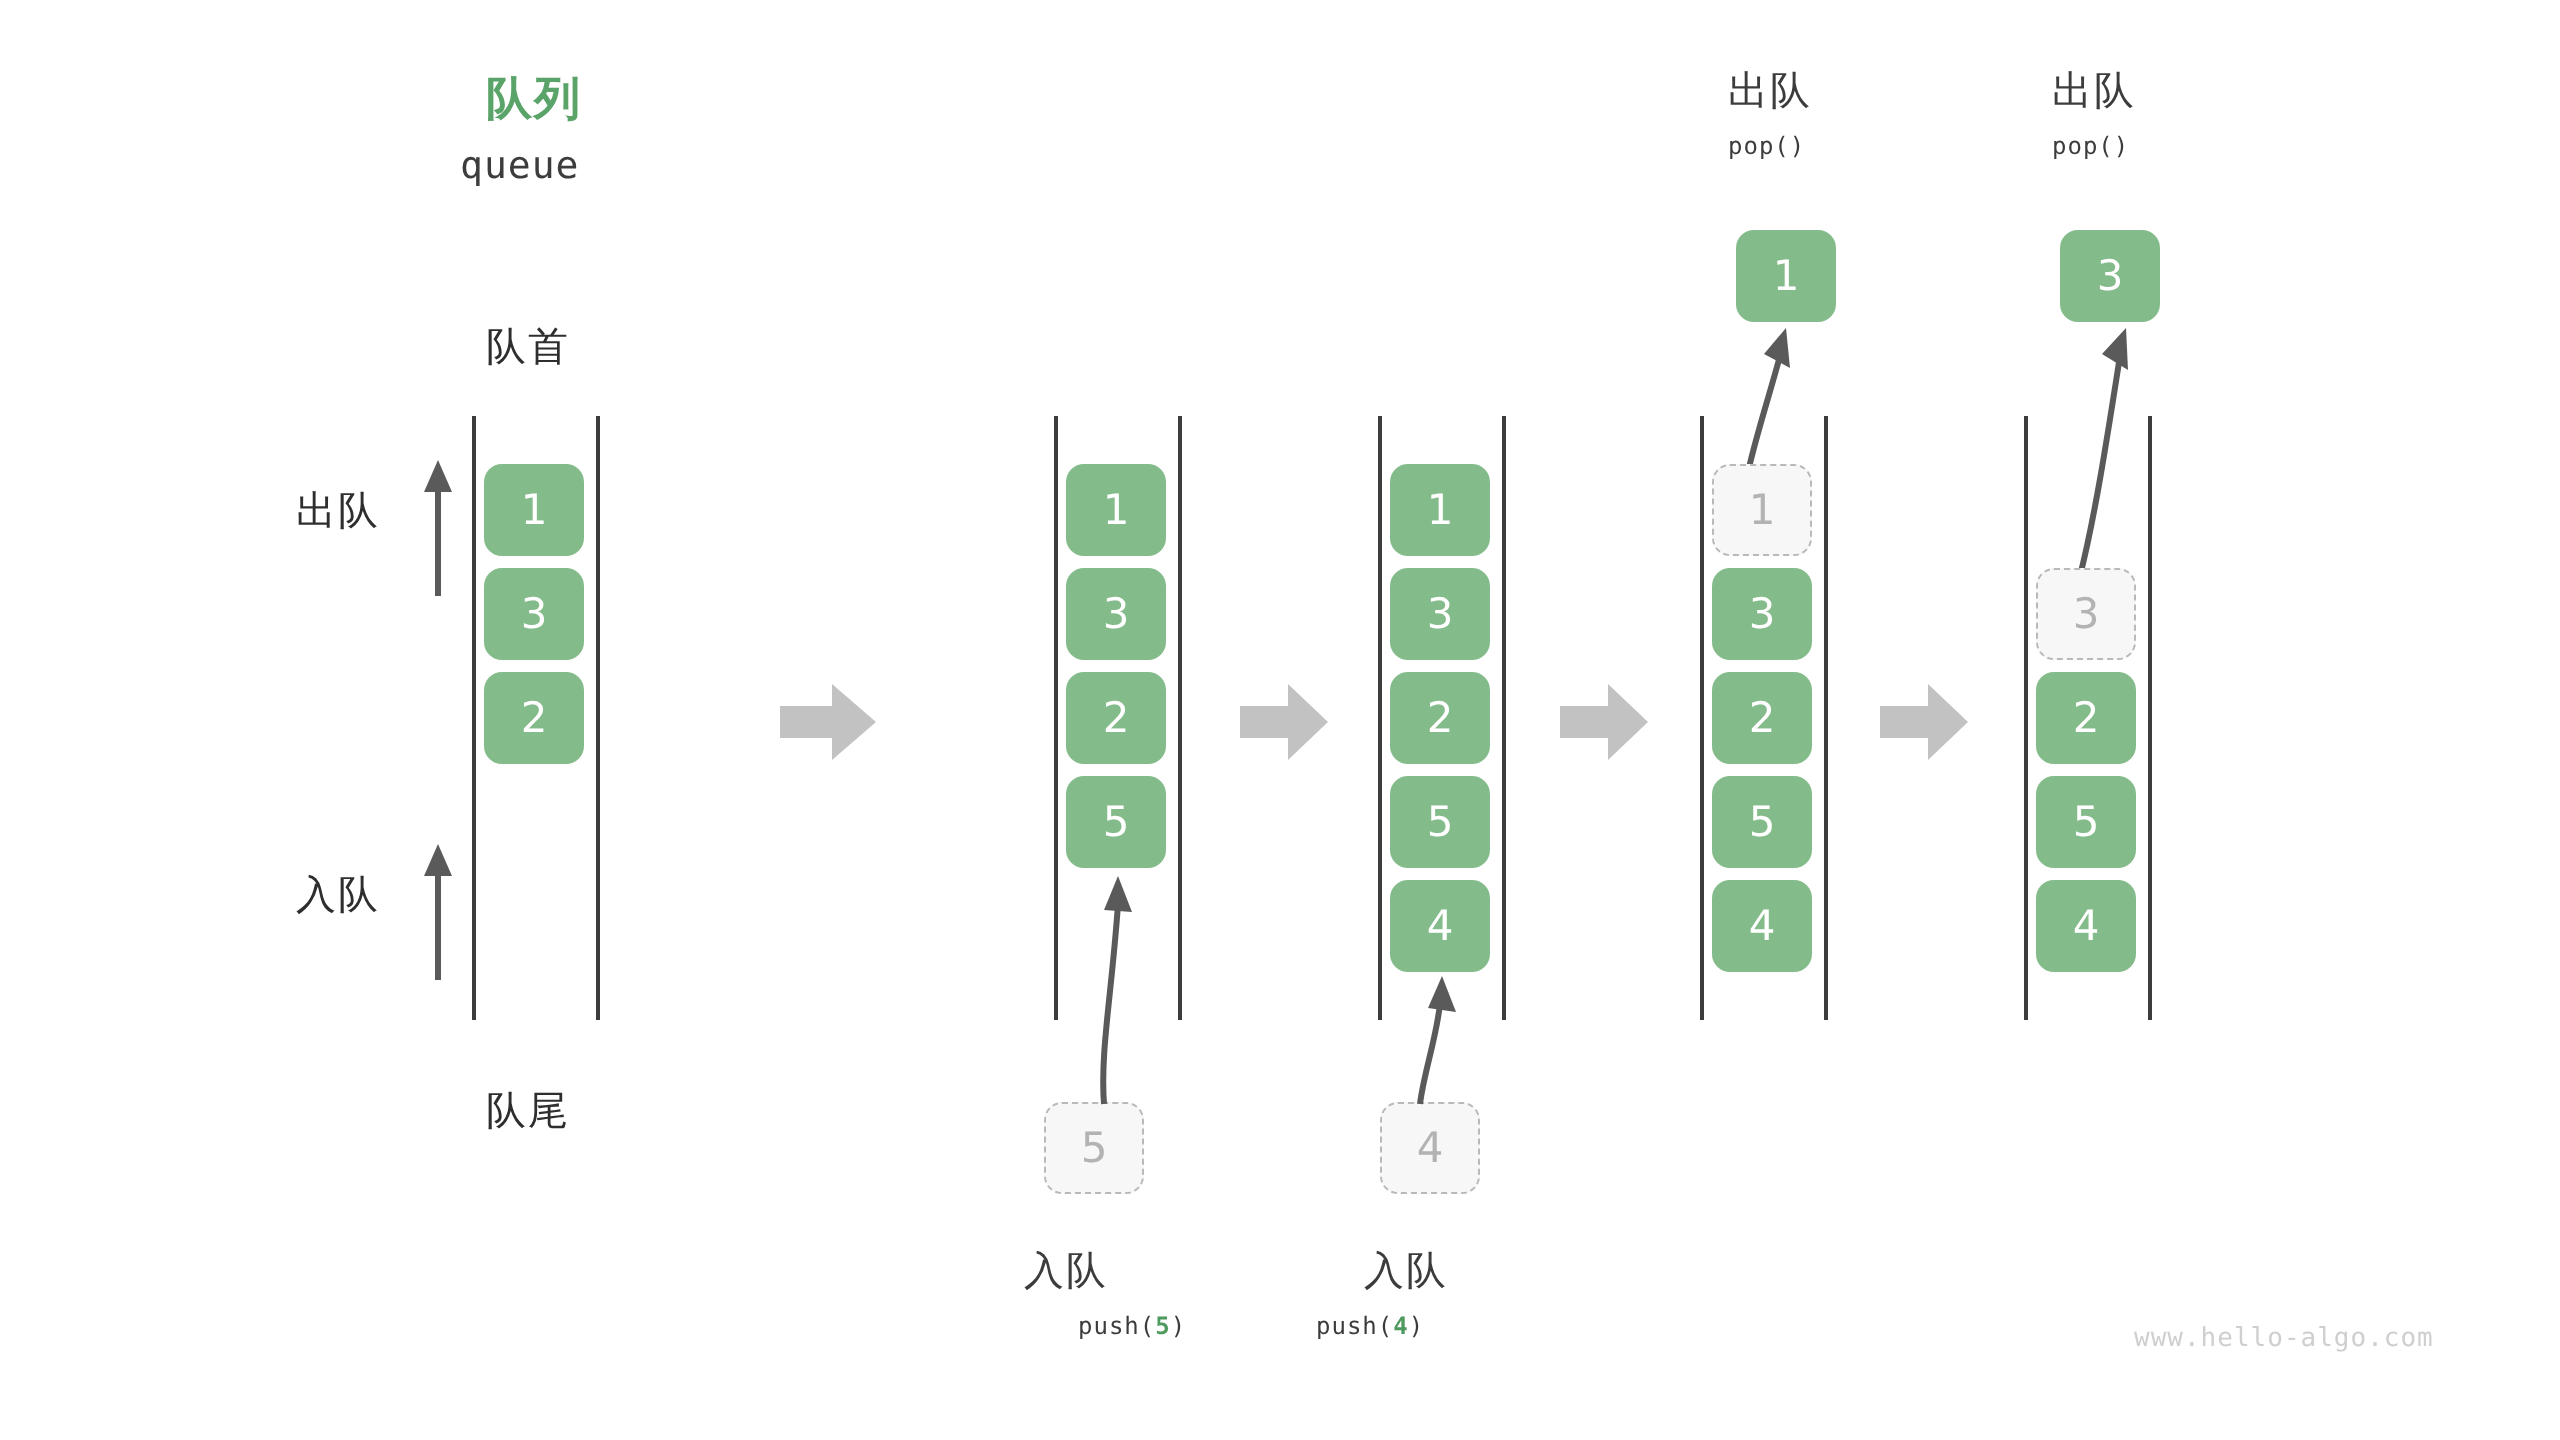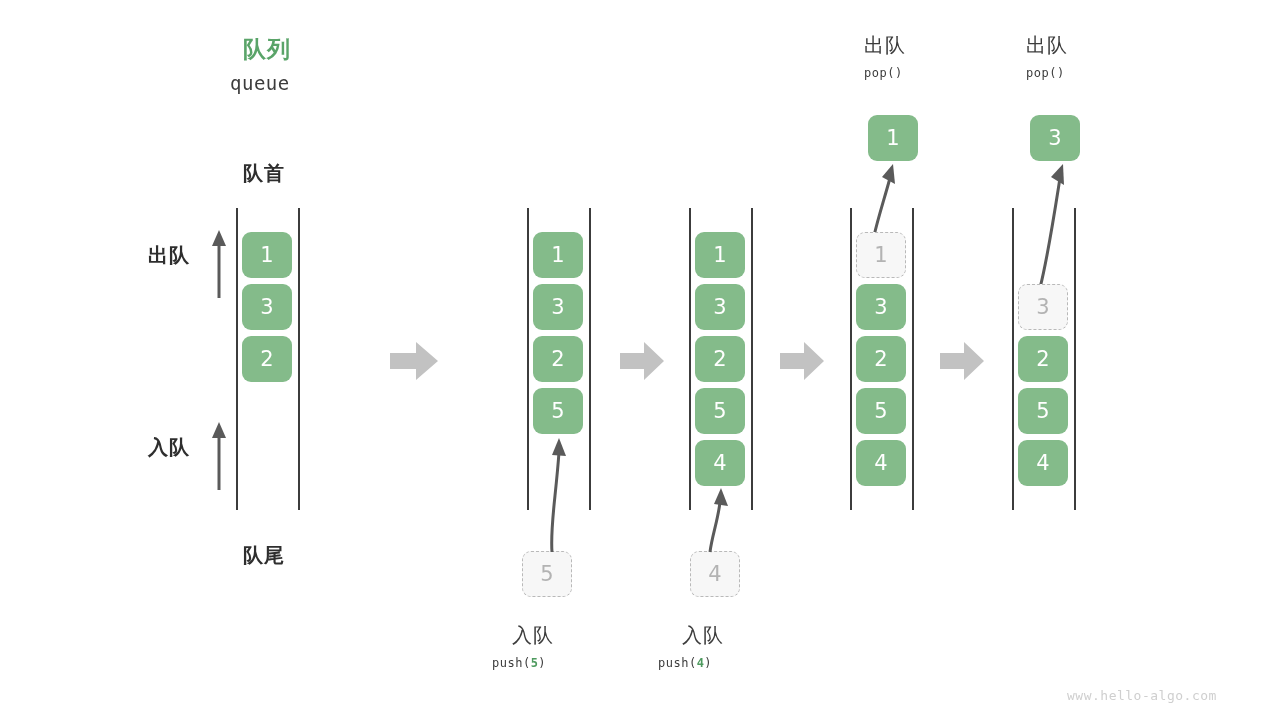--- a/index.html
+++ b/index.html
@@ -26,21 +26,21 @@
     letter-spacing: 1px;
   }
   .title-en {
     font-family: "DejaVu Sans Mono", "Liberation Mono", monospace;
     font-size: 19px;
     color: #3c3c3c;
     letter-spacing: 0.5px;
   }
   .side-lbl {
     font-size: 20px;
-    font-weight: bold;
+    font-weight: normal;
     color: #2e2e2e;
     letter-spacing: 1px;
   }
   .op-cn {
     font-size: 20px;
     color: #3c3c3c;
     letter-spacing: 1px;
   }
   .op-code {
     font-family: "DejaVu Sans Mono", "Liberation Mono", monospace;
@@ -132,21 +132,21 @@
     <div class="cell" style="left:6px; top:128px;">2</div>
     <div class="cell" style="left:6px; top:180px;">5</div>
   </div>
 
   <div class="cell ghost" style="left:522px; top:551px;">5</div>
   <svg class="curve" style="left:530px; top:430px;" width="70" height="130" viewBox="0 0 70 130">
     <path d="M22 122 C 20 96, 26 66, 29 22" stroke="#5a5a5a" stroke-width="3" fill="none"></path>
     <path d="M29 8 L36 26 L22 25 Z" fill="#5a5a5a"></path>
   </svg>
   <div class="lbl op-cn" style="left:512px; top:622px;">入队</div>
-  <div class="lbl op-code" style="left:492px; top:656px;"><span>push(</span><span class="num">5</span><span>)</span></div>
+  <div class="lbl op-code" style="left:539px; top:656px;"><span>push(</span><span class="num">5</span><span>)</span></div>
 
   <svg class="flow-arrow" style="left:620px; top:342px;" width="44" height="38" viewBox="0 0 44 38">
     <path d="M0 11 L24 11 L24 0 L44 19 L24 38 L24 27 L0 27 Z" fill="#c2c2c2"></path>
   </svg>
 
   <div class="queue-col" style="left:689px; top:208px; width:64px; height:302px;">
     <div class="rail" style="left:0px; top:0px; height:302px;"></div>
     <div class="rail" style="left:62px; top:0px; height:302px;"></div>
     <div class="cell" style="left:6px; top:24px;">1</div>
     <div class="cell" style="left:6px; top:76px;">3</div>
@@ -198,15 +198,15 @@
 
   <div class="queue-col" style="left:1012px; top:208px; width:64px; height:302px;">
     <div class="rail" style="left:0px; top:0px; height:302px;"></div>
     <div class="rail" style="left:62px; top:0px; height:302px;"></div>
     <div class="cell ghost" style="left:6px; top:76px;">3</div>
     <div class="cell" style="left:6px; top:128px;">2</div>
     <div class="cell" style="left:6px; top:180px;">5</div>
     <div class="cell" style="left:6px; top:232px;">4</div>
   </div>
 
-  <div class="lbl watermark" style="left:1067px; top:688px;">www.hello-algo.com</div>
+  <div class="lbl watermark" style="left:1067px; top:662px;">www.hello-algo.com</div>
 
 </div>
 
 </body></html>

